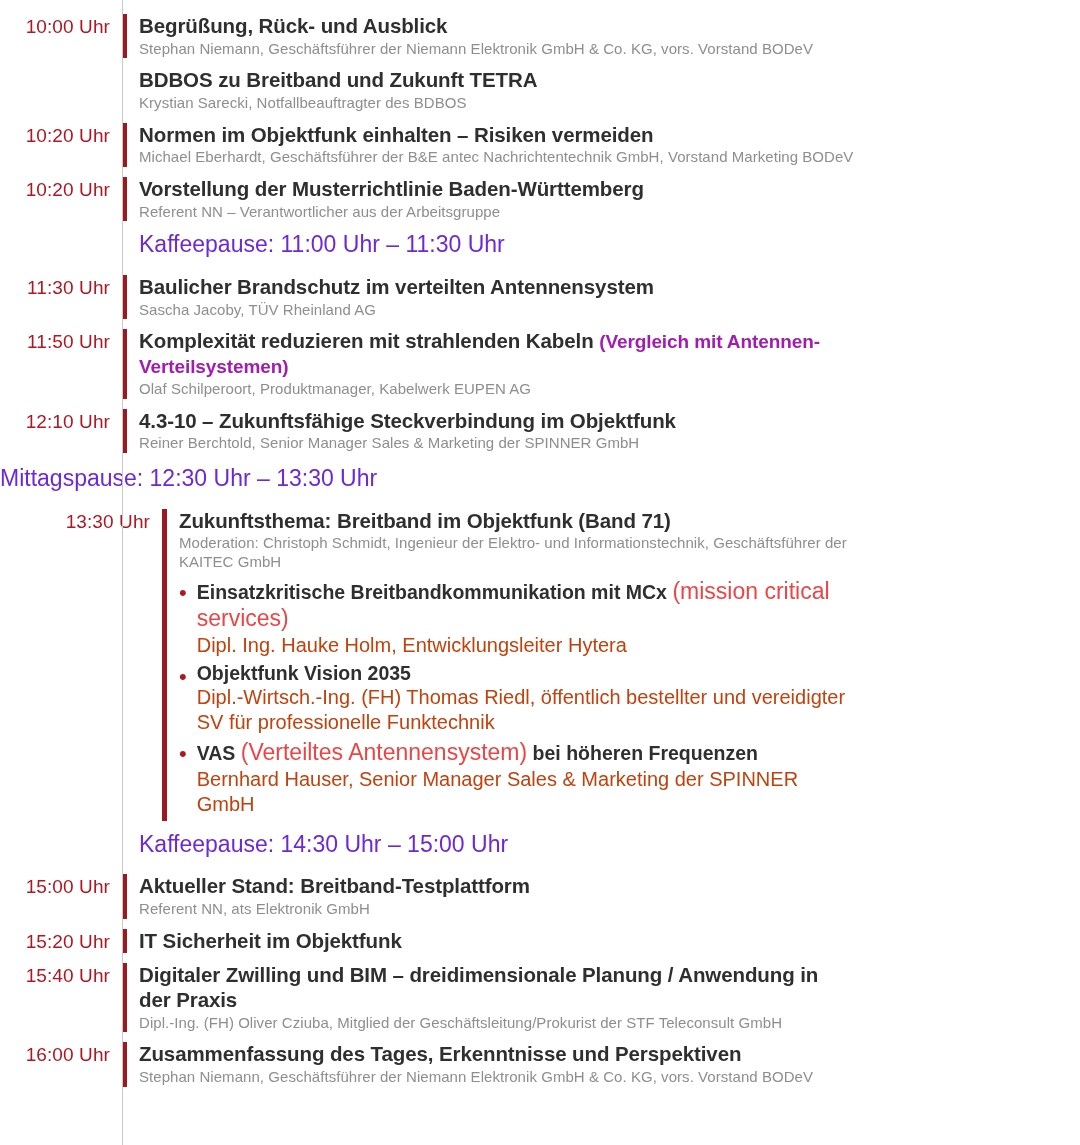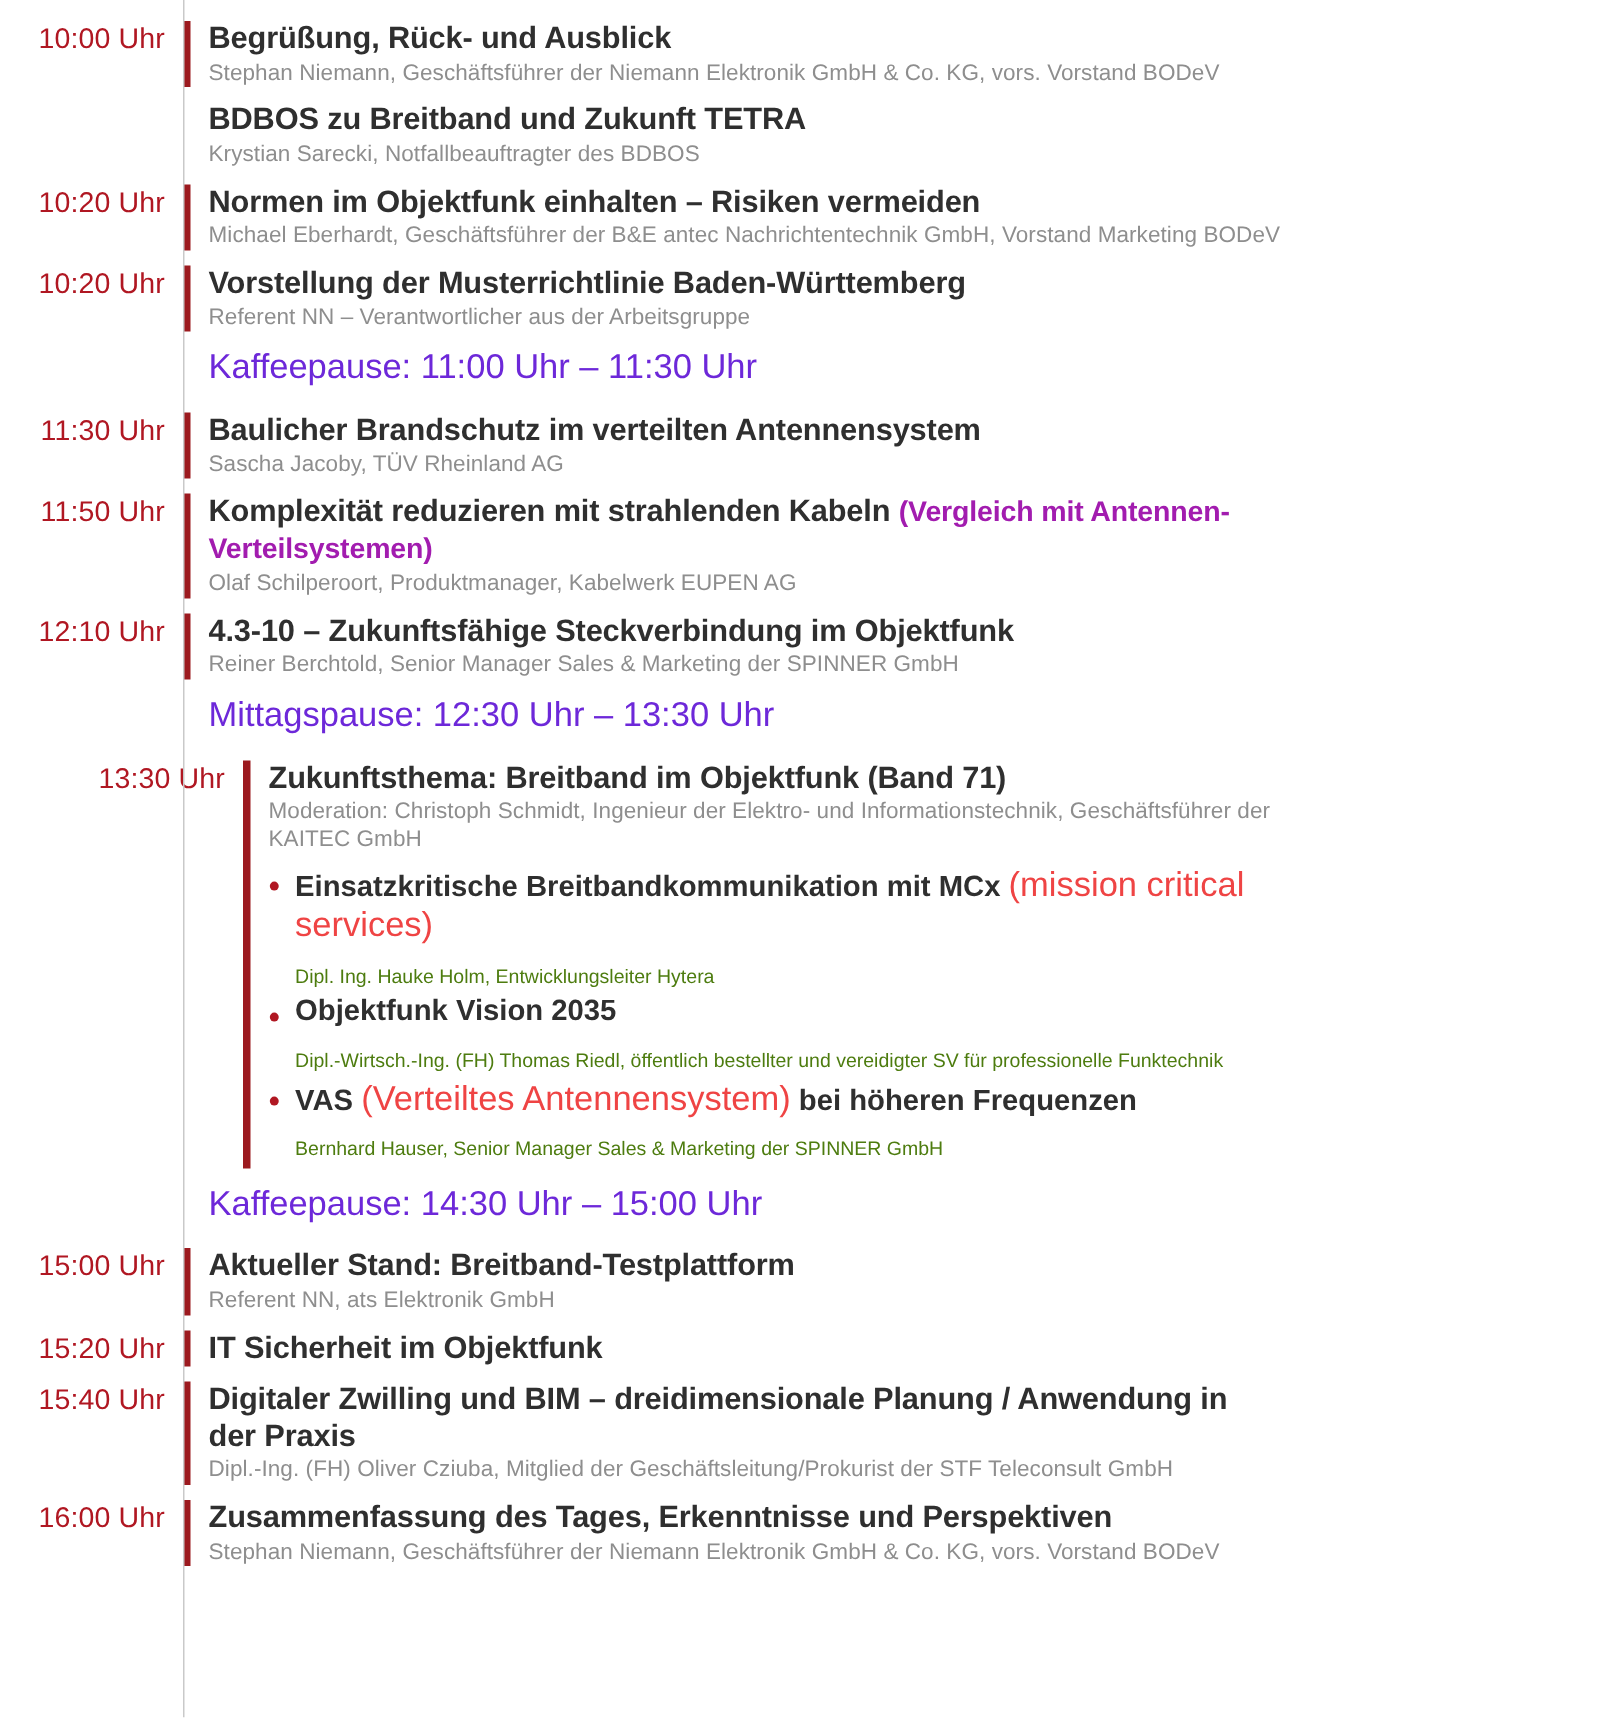--- a/index.html
+++ b/index.html
@@ -111,24 +111,24 @@
     font-weight: bold;
     color: #2f2f2f;
     line-height: 1.2;
   }
   .sub-title .reg {
     font-weight: normal;
     font-size: 23px;
     color: #ef4444;
   }
   .sub-speaker {
-    font-size: 13px;
-    color: #4d7c0f;
+    font-size: 20px;
+    color: #c2410c;
     line-height: 1.25;
-    margin-top: 12px;
+    margin-top: 0px;
   }
   .sub-body {
     padding-left: 2px;
   }
 </style>
 </head>
 <body>
 
 <div class="agenda">
 
@@ -196,21 +196,21 @@
 
   <div class="row block">
     <div class="time">12:10 Uhr</div>
     <div class="bar"></div>
     <div class="content">
       <div class="title">4.3-10 – Zukunftsfähige Steckverbindung im Objektfunk</div>
       <div class="speaker">Reiner Berchtold, Senior Manager Sales &amp; Marketing der SPINNER GmbH</div>
     </div>
   </div>
 
-  <div class="row block" style="margin-bottom:16px;margin-top:5px;">
+  <div class="row block" style="margin-bottom:16px;margin-top:5px;flex-direction:column;">
     <div class="time"></div>
     <div class="bar hidden"></div>
     <div class="content">
       <div class="break-text">Mittagspause: 12:30 Uhr –  13:30 Uhr</div>
     </div>
   </div>
 
   <div class="row block" style="margin-bottom:10px;padding-left:40px;">
     <div class="time">13:30 Uhr</div>
     <div class="bar"></div>

